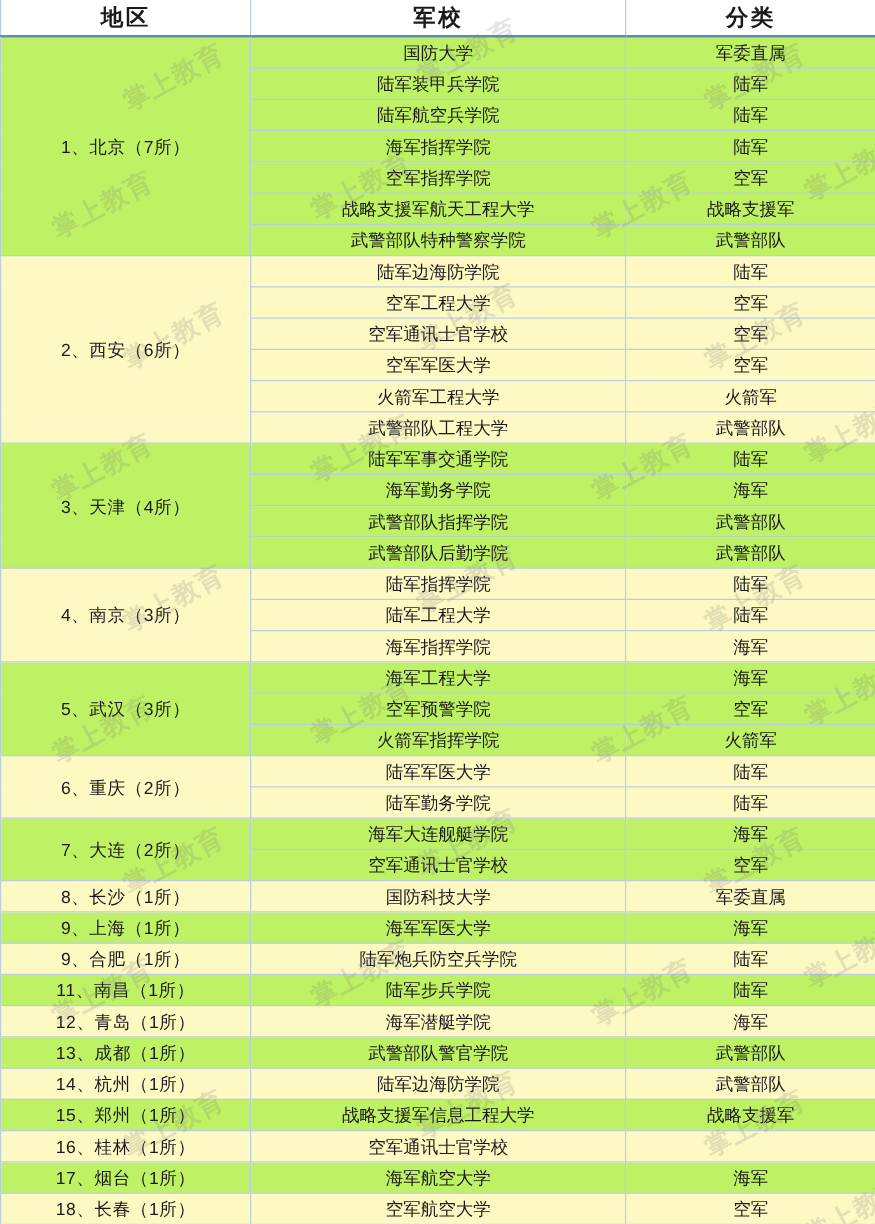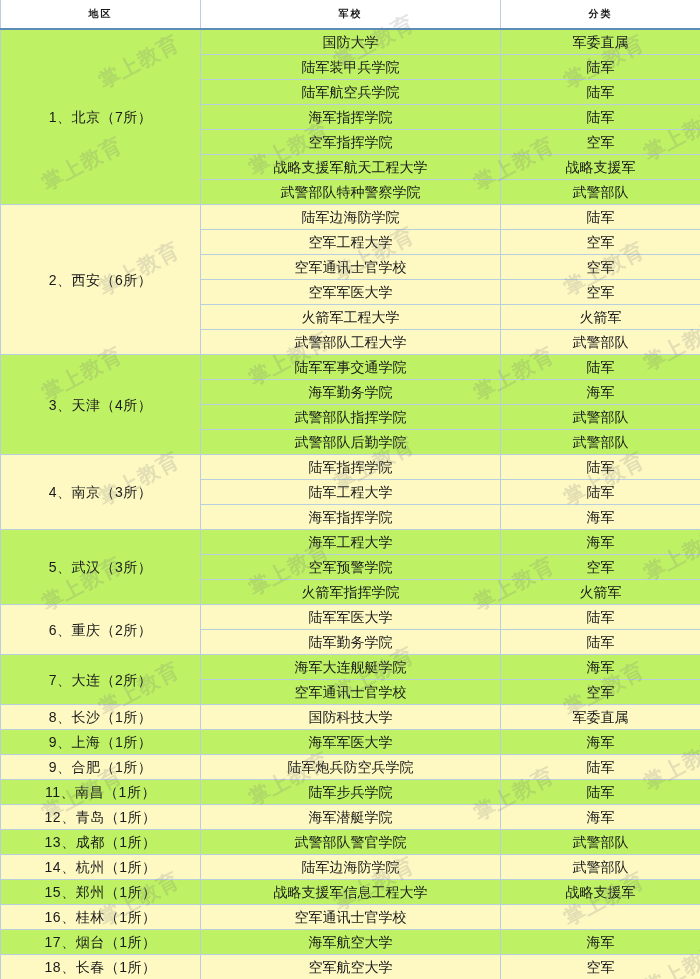--- a/index.html
+++ b/index.html
@@ -34,21 +34,21 @@
     padding: 0;
     height: 24px;
     line-height: 24px;
     white-space: nowrap;
     background: transparent;
   }
   #sheet thead th {
     height: 28px;
     line-height: 28px;
     font-weight: bold;
-    font-size: 10px;
+    font-size: 18px;
     border-top: none;
     border-bottom: 2px solid #5b8db8;
     letter-spacing: 2px;
   }
   #sheet td.region {
     letter-spacing: 0.5px;
   }
   #sheet tbody tr.band-a td { background: #bef264; }
   #sheet tbody tr.band-b td { background: #fef9c3; }
 

